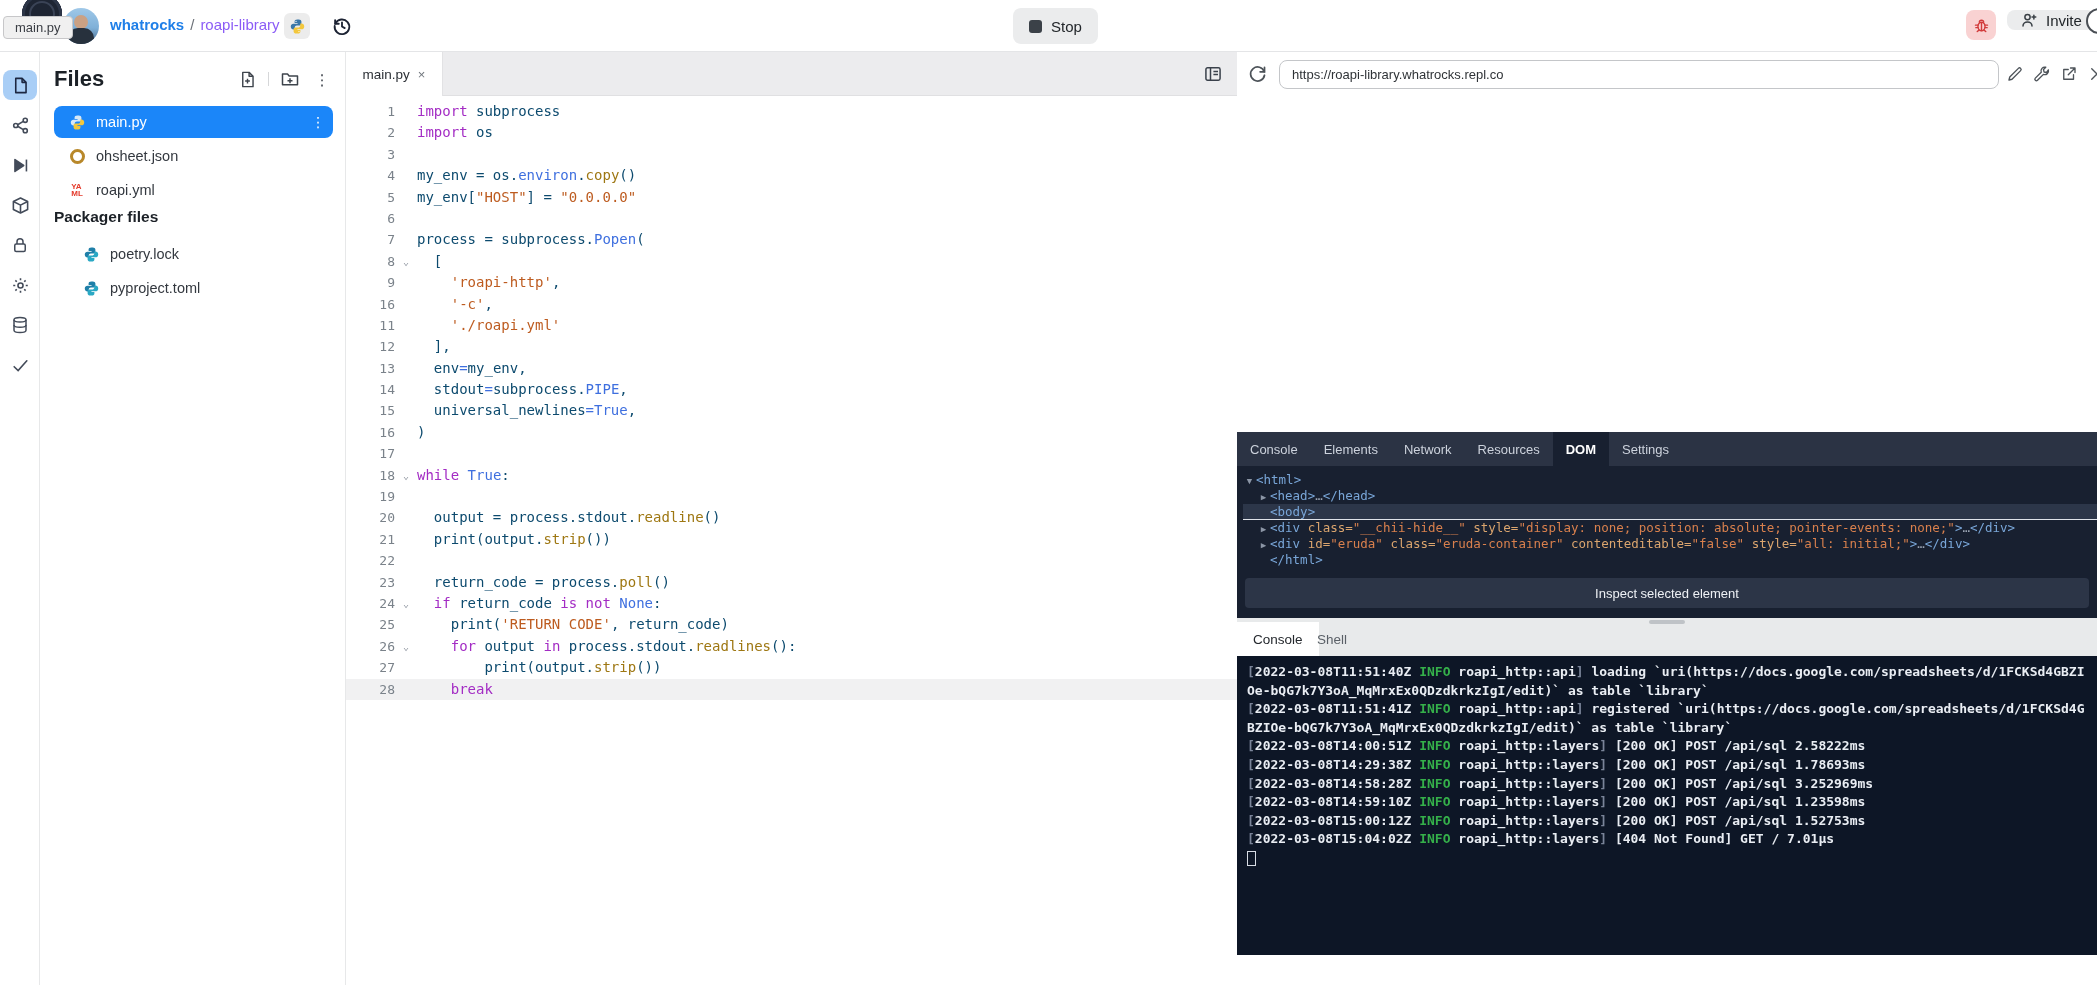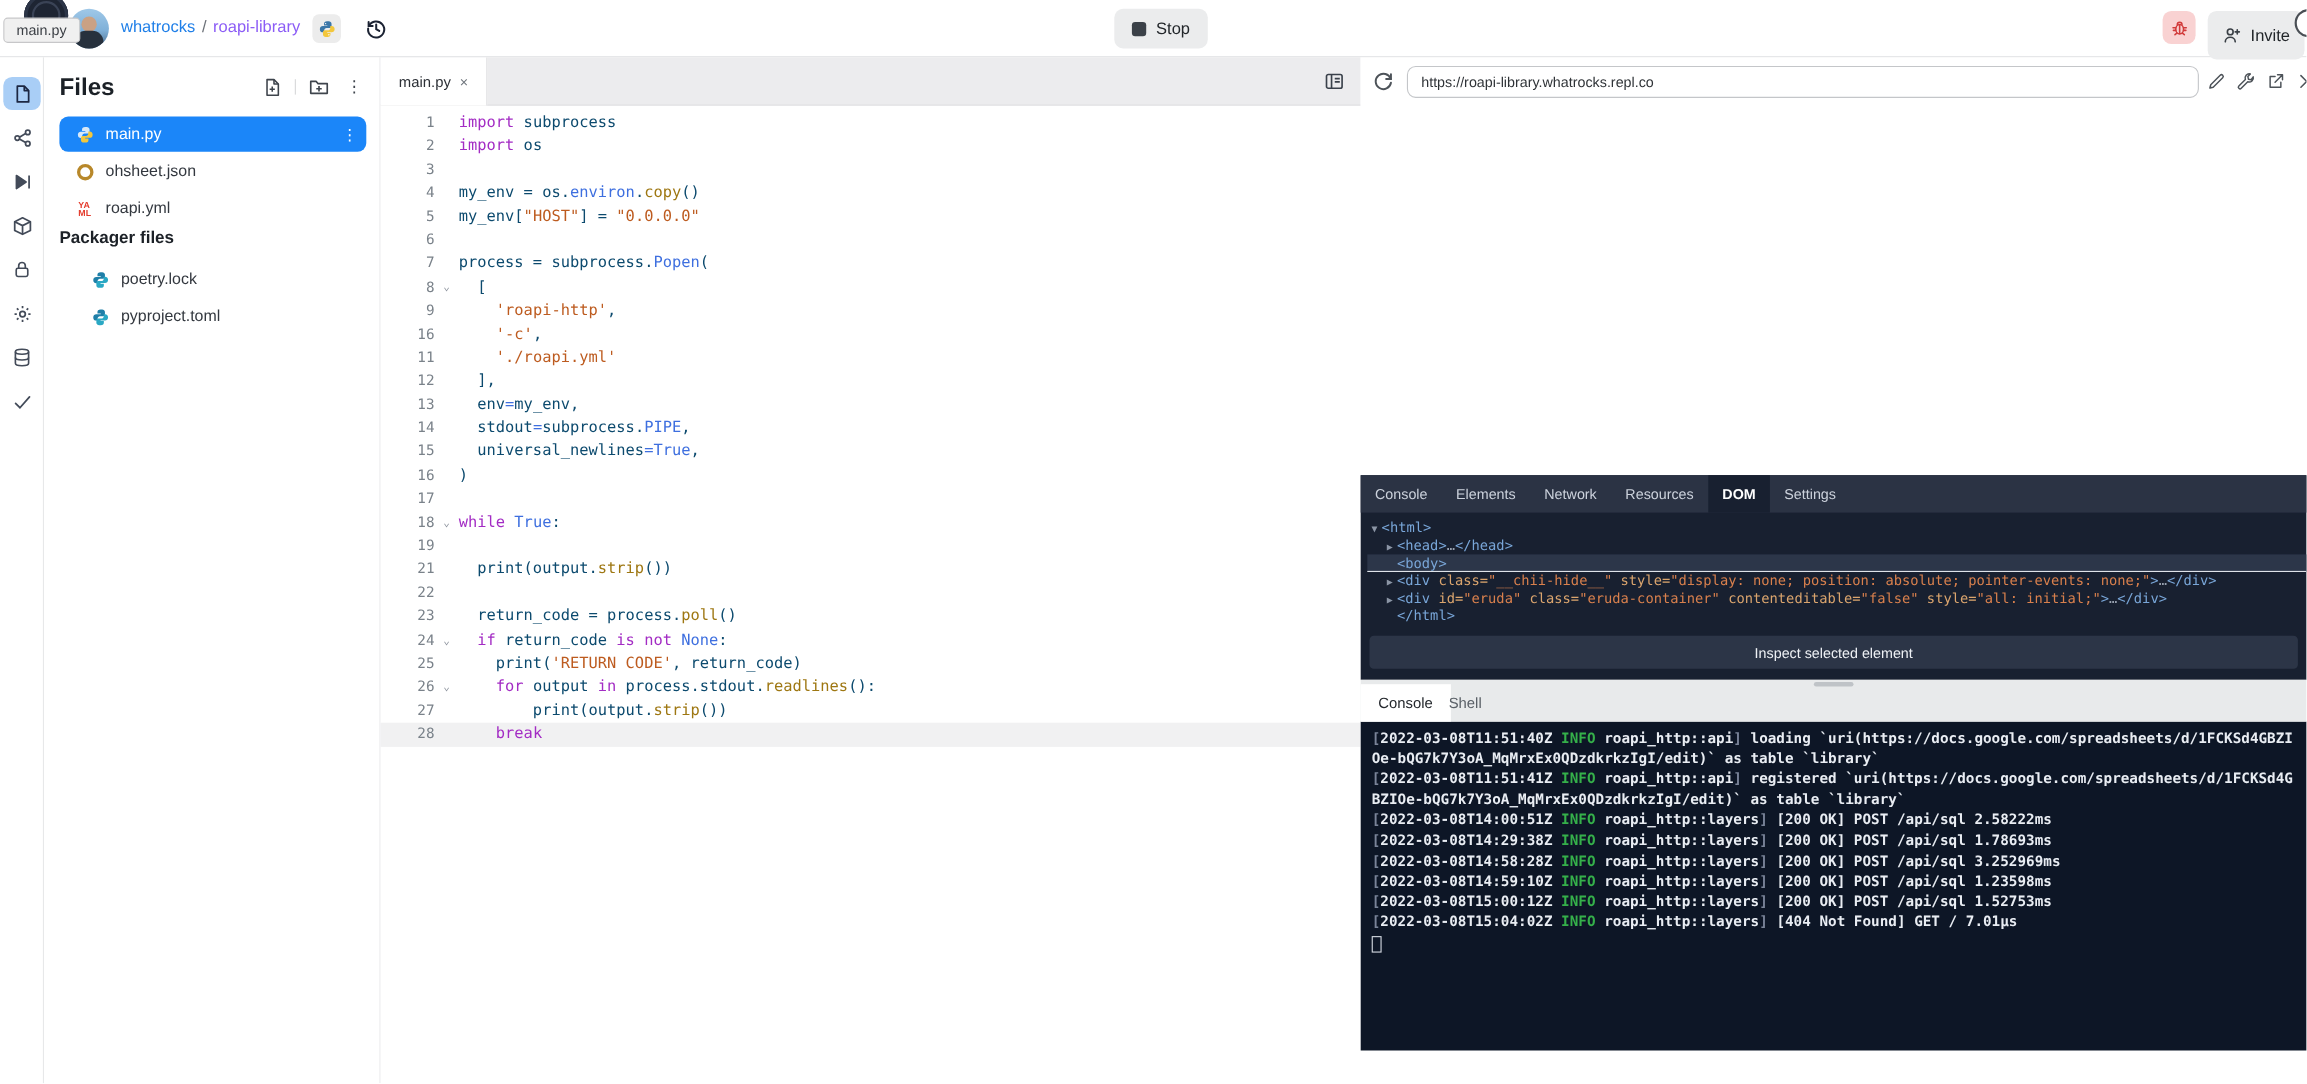--- a/index.html
+++ b/index.html
@@ -12,33 +12,33 @@
             border-bottom:1px solid #e4e5e7; z-index:5; }
   #clui-logo { position:absolute; left:22px; top:-6px; width:40px; height:40px; border-radius:50%;
                background:#1e2533; box-shadow:inset 0 0 0 3px #2c3547, inset 0 0 0 7px #1e2533, inset 0 0 0 9px #3a4356; }
   #ghost-tab { position:absolute; left:3px; top:16px; padding:3px 11px; background:#f0f0f0;
                border:1px solid #c7c7c9; border-radius:4px; font-size:13px; color:#3a3e44; z-index:6; }
   #avatar { position:absolute; left:63px; top:8px; width:36px; height:36px; border-radius:50%;
             background:linear-gradient(180deg,#9fc8e8 0%,#7fb0d8 55%,#4a6a8a 100%); overflow:hidden; }
   #avatar:before { content:""; position:absolute; left:11px; top:7px; width:14px; height:14px; border-radius:50%; background:#caa184; }
   #avatar:after  { content:""; position:absolute; left:5px; top:20px; width:26px; height:18px; border-radius:10px 10px 0 0; background:#27313d; }
   #breadcrumb { position:absolute; left:110px; top:16px; font-size:15px; }
-  #breadcrumb .user { color:#1f7fe8; font-weight:normal; }
+  #breadcrumb .user { color:#1f7fe8; font-weight:bold; }
   #breadcrumb .sep  { color:#6b7077; margin:0 6px; }
   #breadcrumb .repl { color:#8b5cf6;margin-top:36px; }
   #lang-badge { position:absolute; left:284px; top:13px; width:26px; height:26px; border-radius:6px;
                 background:#ececec; display:flex; align-items:center; justify-content:center; }
   #history-btn { position:absolute; left:331px; top:15px; width:22px; height:22px; color:#1c2333; }
   #stop-btn { position:absolute; left:1013px; top:8px; height:36px; padding:0 16px; display:flex; align-items:center; gap:9px;
               background:#ebeced; border-radius:8px; cursor:pointer; }
   #stop-btn .sq { width:13px; height:13px; border-radius:3px; background:#3b4148; }
   #stop-btn .lbl { font-size:15px; color:#22262a; }
   #bug-btn { position:absolute; left:1966px; top:10px; width:30px; height:30px; border-radius:8px; background:#f9d2d2;
              display:flex; align-items:center; justify-content:center; }
-  #invite-btn { position:absolute; left:2007px; top:10px; height:44px; padding:0 13px; display:flex; align-items:center; gap:8px;
+  #invite-btn { position:absolute; left:2007px; top:10px; height:20px; padding:0 13px; display:flex; align-items:center; gap:8px;
                 background:#ebeced; border-radius:8px; }
   #invite-btn .lbl { font-size:15px; color:#22262a; }
   #edge-circle { position:absolute; left:2086px; top:8px; width:26px; height:26px; border-radius:50%;
                  border:2px solid #4a4f55; background:#fff; }
 
   
   #rail { position:absolute; left:0; top:52px; width:40px; height:933px; background:#fff; border-right:1px solid #e7e8e9; }
   .rail-item { position:absolute; left:3px; width:34px; height:30px; display:flex; align-items:center; justify-content:center;
                border-radius:8px; color:#434b59; }
   .rail-item.active { background:#a9cef6; color:#1c2742; }
@@ -308,20 +308,21 @@
         <div class="cl"><span class="ln">16</span><span class="fold"></span><span class="src"><span class="tk-p">    </span><span class="tk-s">'-c'</span><span class="tk-p">,</span></span></div>
         <div class="cl"><span class="ln">11</span><span class="fold"></span><span class="src"><span class="tk-p">    </span><span class="tk-s">'./roapi.yml'</span></span></div>
         <div class="cl"><span class="ln">12</span><span class="fold"></span><span class="src"><span class="tk-p">  ],</span></span></div>
         <div class="cl"><span class="ln">13</span><span class="fold"></span><span class="src"><span class="tk-p">  env</span><span class="tk-b">=</span><span class="tk-p">my_env,</span></span></div>
         <div class="cl"><span class="ln">14</span><span class="fold"></span><span class="src"><span class="tk-p">  stdout</span><span class="tk-b">=</span><span class="tk-p">subprocess.</span><span class="tk-b">PIPE</span><span class="tk-p">,</span></span></div>
         <div class="cl"><span class="ln">15</span><span class="fold"></span><span class="src"><span class="tk-p">  universal_newlines</span><span class="tk-b">=</span><span class="tk-b">True</span><span class="tk-p">,</span></span></div>
         <div class="cl"><span class="ln">16</span><span class="fold"></span><span class="src"><span class="tk-p">)</span></span></div>
         <div class="cl"><span class="ln">17</span><span class="fold"></span><span class="src"></span></div>
         <div class="cl"><span class="ln">18</span><span class="fold">⌄</span><span class="src"><span class="tk-k">while</span><span class="tk-p"> </span><span class="tk-b">True</span><span class="tk-p">:</span></span></div>
         <div class="cl"><span class="ln">19</span><span class="fold"></span><span class="src"></span></div>
+        <div class="cl"><span class="ln">20</span><span class="fold"></span><span class="src"><span class="tk-p">  output = process.stdout.</span><span class="tk-f">readline</span><span class="tk-p">()</span></span></div>
         <div class="cl"><span class="ln">21</span><span class="fold"></span><span class="src"><span class="tk-p">  print(output.</span><span class="tk-f">strip</span><span class="tk-p">())</span></span></div>
         <div class="cl"><span class="ln">22</span><span class="fold"></span><span class="src"></span></div>
         <div class="cl"><span class="ln">23</span><span class="fold"></span><span class="src"><span class="tk-p">  return_code = process.</span><span class="tk-f">poll</span><span class="tk-p">()</span></span></div>
         <div class="cl"><span class="ln">24</span><span class="fold">⌄</span><span class="src"><span class="tk-p">  </span><span class="tk-k">if</span><span class="tk-p"> return_code </span><span class="tk-k">is</span><span class="tk-p"> </span><span class="tk-k">not</span><span class="tk-p"> </span><span class="tk-b">None</span><span class="tk-p">:</span></span></div>
         <div class="cl"><span class="ln">25</span><span class="fold"></span><span class="src"><span class="tk-p">    print(</span><span class="tk-s">'RETURN CODE'</span><span class="tk-p">, return_code)</span></span></div>
         <div class="cl"><span class="ln">26</span><span class="fold">⌄</span><span class="src"><span class="tk-p">    </span><span class="tk-k">for</span><span class="tk-p"> output </span><span class="tk-k">in</span><span class="tk-p"> process.stdout.</span><span class="tk-f">readlines</span><span class="tk-p">():</span></span></div>
         <div class="cl"><span class="ln">27</span><span class="fold"></span><span class="src"><span class="tk-p">        print(output.</span><span class="tk-f">strip</span><span class="tk-p">())</span></span></div>
         <div class="cl active"><span class="ln">28</span><span class="fold"></span><span class="src"><span class="tk-p">    </span><span class="tk-k">break</span></span></div>
       </div>
   </div>

